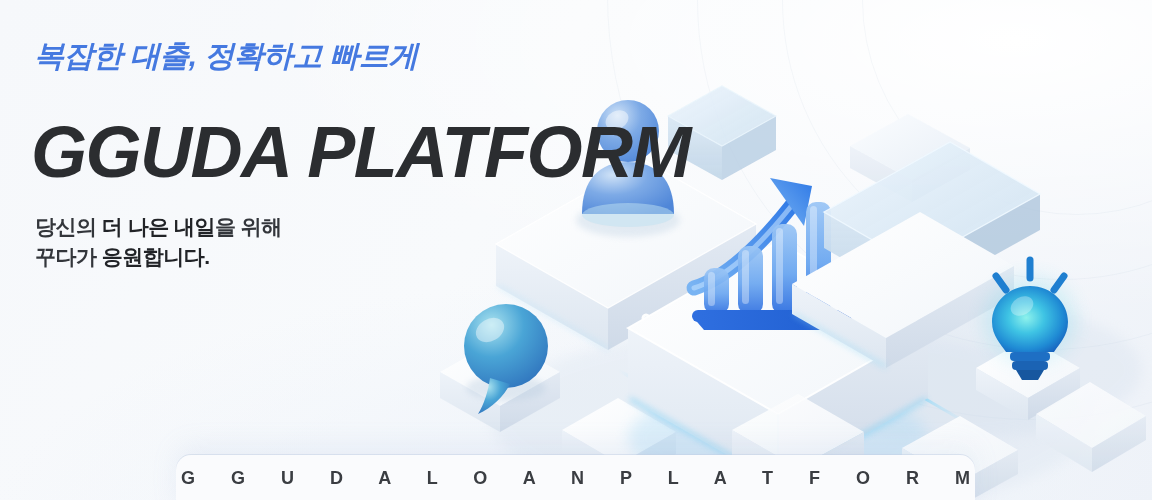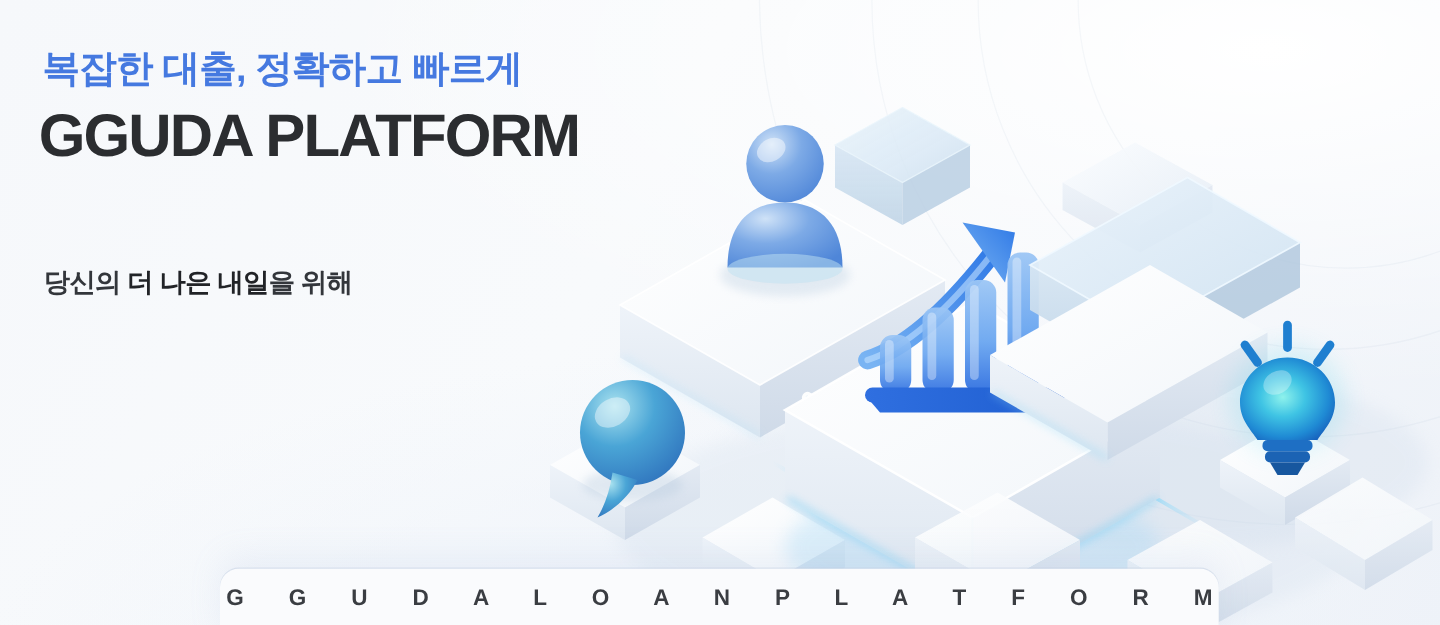--- a/index.html
+++ b/index.html
@@ -33,28 +33,30 @@
 
   
   .copy { position:absolute; left:34px; top:0; width:620px; z-index:6; }
 
   .tagline {
     position:absolute; top:38px; left:0;
     font-size:30px; font-weight:700;
     letter-spacing:-.6px; line-height:1.2;
     color:#4579e0;
     white-space:nowrap;
+    font-style:italic;
   }
 
   .title {
-    position:absolute; top:86px; left:-3px;
-    font-size:48px; font-weight:700;
+    position:absolute; top:116px; left:-3px;
+    font-size:72px; font-weight:700;
     letter-spacing:-1.5px; line-height:1;
     color:#2b2d30;
     white-space:nowrap;
+    font-style:italic;
   }
 
   .sub {
     position:absolute; top:212px; left:1px;
     font-size:21px; line-height:1.45;
     letter-spacing:-.5px;
     color:#33363b; font-weight:600;
     white-space:nowrap;
   }
   .sub .hi { font-weight:800; color:#212327;text-align:right; }
@@ -321,20 +323,21 @@
     </g>
   </svg>
 
   <div class="copy">
     <div class="tagline">복잡한 대출, 정확하고 빠르게</div>
 
     <h1 class="title">GGUDA PLATFORM</h1>
 
     <div class="sub">
       <span class="ln"><span>당신의 </span><span class="hi">더 나은 내일</span><span>을 위해</span></span>
+      <span class="ln"><span>꾸다가 </span><span class="hi">응원합니다.</span></span>
     </div>
   </div>
 
   <div class="footbar">
     <span class="wordmark">G G U D A   L O A N   P L A T F O R M</span>
   </div>
 
 </div>
 
 </body></html>

